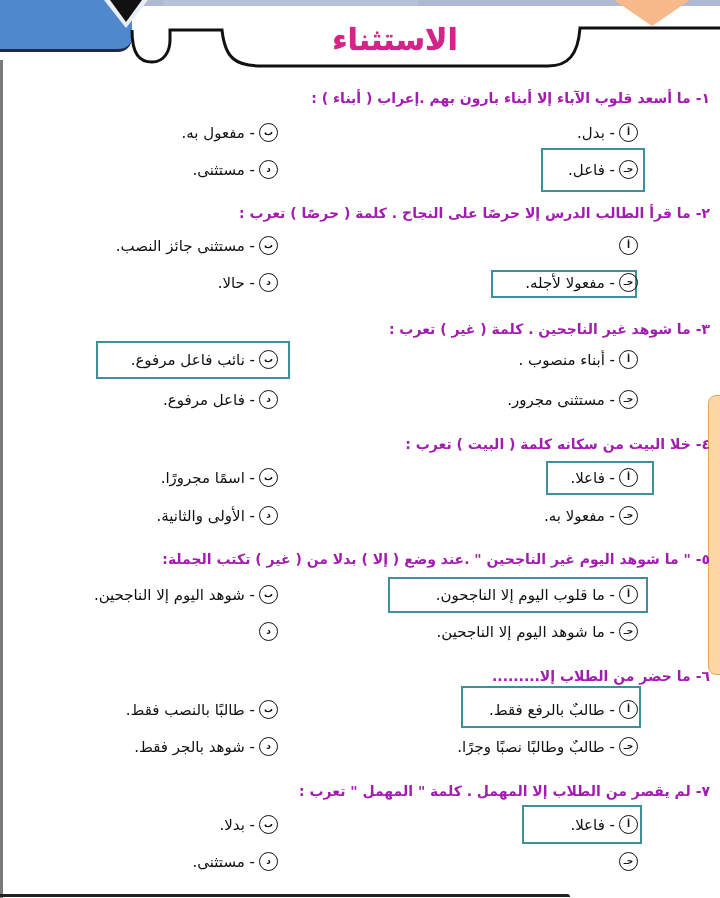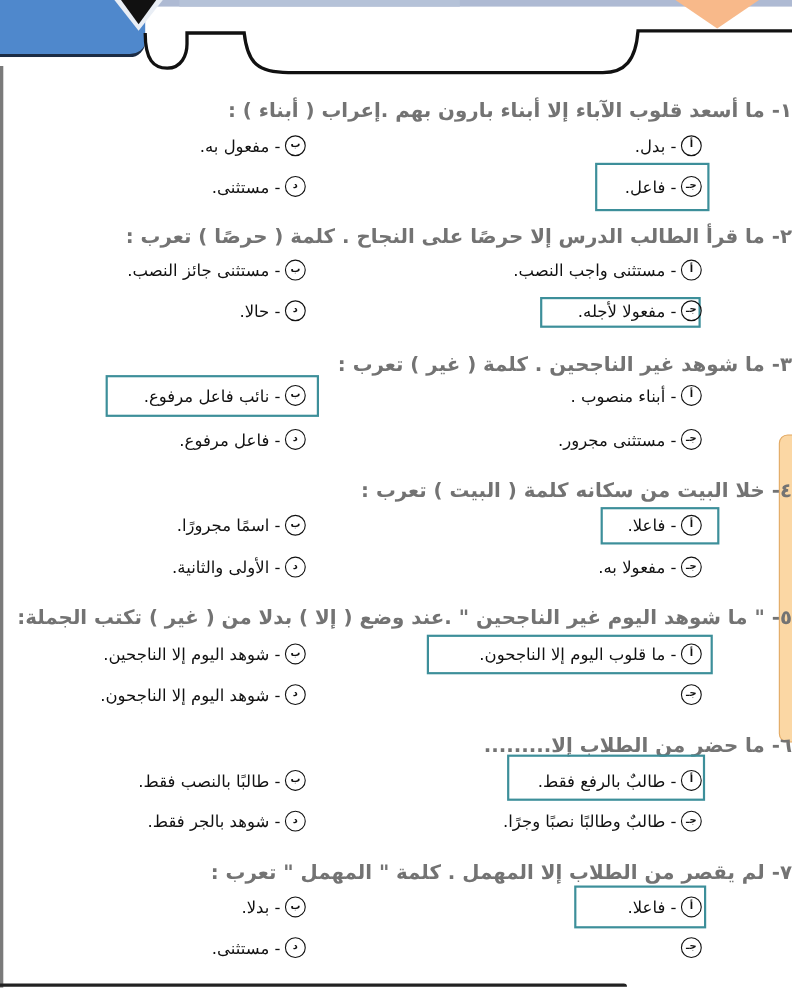--- a/index.html
+++ b/index.html
@@ -27,21 +27,21 @@
 
     
     .orange-side { position: absolute; left: 708px; top: 395px; width: 20px; height: 280px;
       background: #fbd7a4; border: 1.5px solid #e2a861; border-radius: 8px; }
 
     
     .footer-line { position: absolute; left: 0; top: 894px; width: 570px; height: 3px; background: #222; border-radius: 0 6px 0 0; }
 
     
     .question { position: absolute; right: 0; width: 720px; }
-    .q-text { position: absolute; right: 0; font-size: 18px; font-weight: bold; color: #737373; white-space: nowrap; direction: rtl; }
+    .q-text { position: absolute; right: 10px; font-size: 14px; font-weight: bold; color: #a21caf; white-space: nowrap; direction: rtl; }
 
     .option { position: absolute; display: flex; align-items: center; direction: rtl; white-space: nowrap; font-size: 15px; color: #111; }
     .option .circle { width: 19px; height: 19px; border: 1.8px solid #111; border-radius: 50%;
       display: inline-flex; align-items: center; justify-content: center; font-size: 9px; font-weight: bold; margin-left: 4px; line-height: 1; }
     .option.col-a { right: 82px; }
     .option.col-b { right: 442px; }
 
     .answer-box { position: absolute; border: 2px solid #3d8f9a; }
   </style>
 </head>
@@ -54,20 +54,21 @@
   <div class="top-strip-inner"></div>
   <div class="blue-tab"></div>
   <div class="white-tri"></div>
   <div class="black-tri"></div>
   <div class="orange-tri"></div>
 
   <svg class="header-svg" viewBox="0 0 720 80">
     <path d="M132,30 C132,55 140,62 152,62 C165,62 170,50 170,40 L170,30 L222,30 C225,58 235,66 262,66 L548,66 C568,66 578,55 580,28 L720,28" fill="none" stroke="#111" stroke-width="3"></path>
   </svg>
 
+  <div class="title">الاستثناء</div>
 
   <div class="orange-side"></div>
 
   <div class="question">
     <div class="q-text" style="top:90px;">١- ما أسعد قلوب الآباء إلا أبناء بارون بهم .إعراب ( أبناء ) :</div>
     <div class="answer-box" style="left:541px; top:148px; width:104px; height:44px;"></div>
     <div class="option col-a" style="top:123px;">
       <span class="circle">أ</span>
       <span>- بدل.</span>
     </div>
@@ -83,21 +84,20 @@
       <span class="circle">د</span>
       <span>- مستثنى.</span>
     </div>
   </div>
 
   <div class="question">
     <div class="q-text" style="top:205px;">٢- ما قرأ الطالب الدرس إلا حرصًا على النجاح . كلمة ( حرصًا ) تعرب :</div>
     <div class="answer-box" style="left:491px; top:270px; width:146px; height:28px;"></div>
     <div class="option col-a" style="top:236px;">
       <span class="circle">أ</span>
-      <span>- مستثنى واجب النصب.</span>
     </div>
     <div class="option col-b" style="top:236px;">
       <span class="circle">ب</span>
       <span>- مستثنى جائز النصب.</span>
     </div>
     <div class="option col-a" style="top:273px;">
       <span class="circle">جـ</span>
       <span>- مفعولا لأجله.</span>
     </div>
     <div class="option col-b" style="top:273px;">
@@ -154,24 +154,24 @@
     <div class="option col-a" style="top:585px;">
       <span class="circle">أ</span>
       <span>- ما قلوب اليوم إلا الناجحون.</span>
     </div>
     <div class="option col-b" style="top:585px;">
       <span class="circle">ب</span>
       <span>- شوهد اليوم إلا الناجحين.</span>
     </div>
     <div class="option col-a" style="top:622px;">
       <span class="circle">جـ</span>
+      <span>- ما شوهد اليوم إلا الناجحين.</span>
     </div>
     <div class="option col-b" style="top:622px;">
       <span class="circle">د</span>
-      <span>- شوهد اليوم إلا الناجحون.</span>
     </div>
   </div>
 
   <div class="question">
     <div class="q-text" style="top:668px;margin-left:32px;">٦- ما حضر من الطلاب إلا.........</div>
     <div class="answer-box" style="left:461px; top:686px; width:180px; height:42px;"></div>
     <div class="option col-a" style="top:700px;">
       <span class="circle">أ</span>
       <span>- طالبٌ بالرفع فقط.</span>
     </div>

